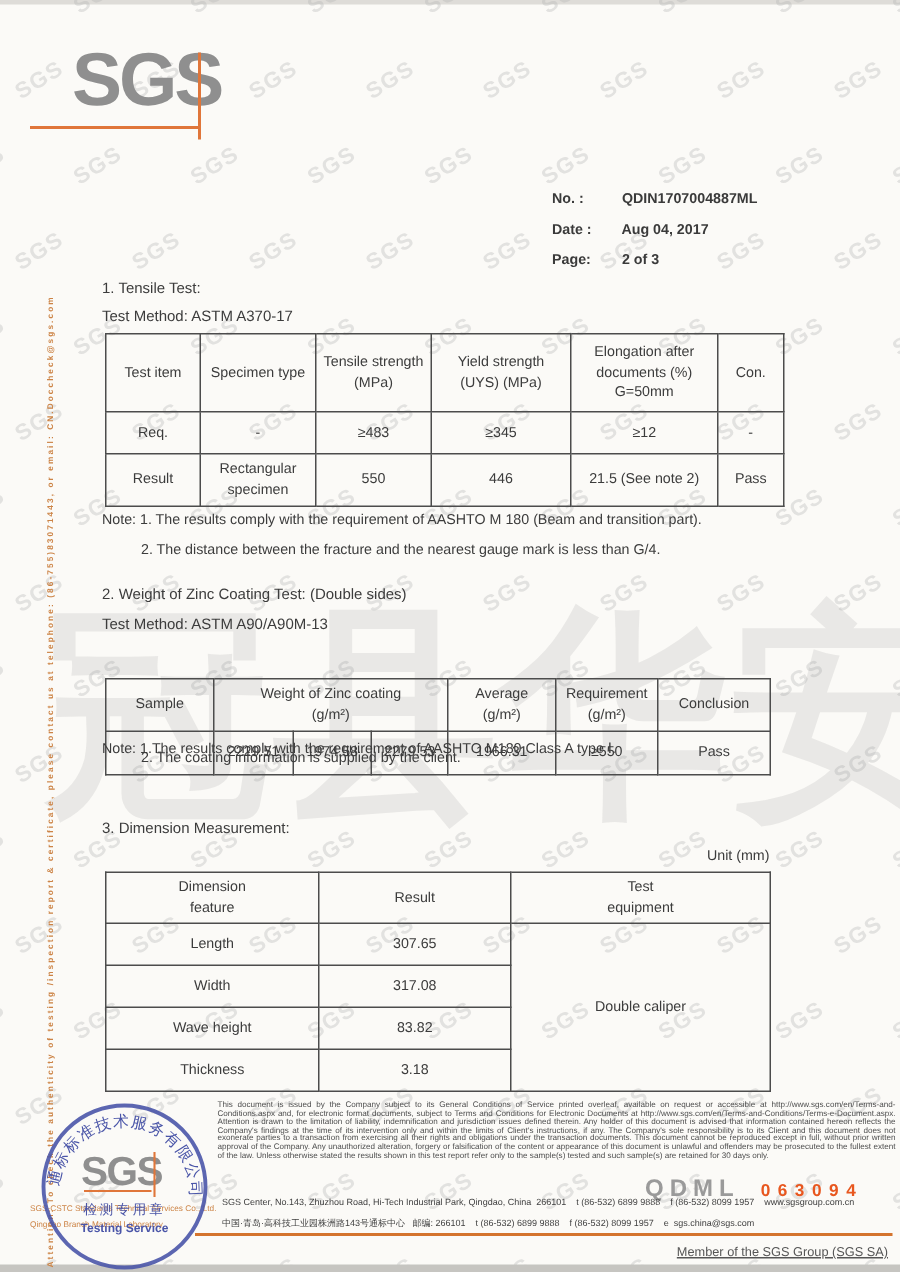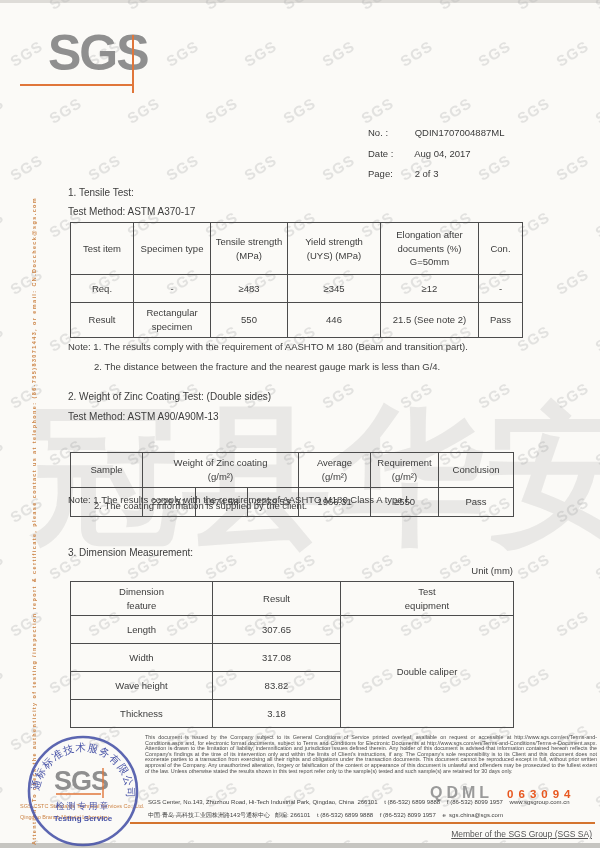--- a/index.html
+++ b/index.html
@@ -15,21 +15,21 @@
   
   .side-text{position:absolute;left:31px;top:845px;transform:rotate(-90deg);transform-origin:0 0;
              white-space:nowrap;font-size:5.5px;letter-spacing:1.4px;color:#cc8345;font-weight:bold;}
   
   .logo-text{position:absolute;left:48px;top:24px;font-size:50px;font-weight:bold;color:#8f8f8f;
              letter-spacing:-2px;line-height:58px;}
   .logo-hline{position:absolute;left:20px;top:84px;width:113px;height:2px;background:#e0763a;}
   .logo-vline{position:absolute;left:132px;top:35px;width:2px;height:58px;background:#e0763a;}
   .title{position:absolute;left:0;top:106px;width:530px;text-align:center;font-size:17px;
          font-weight:bold;letter-spacing:3px;color:#3a3a3a;}
-  .meta-row{position:absolute;left:368px;font-size:9.5px;font-weight:normal;color:#3a3a3a;}
+  .meta-row{position:absolute;left:368px;font-size:9.5px;font-weight:bold;color:#3a3a3a;}
   .meta-label{display:inline-block;width:44px;}
   
   .h-line{position:absolute;font-size:10px;color:#3c3c3c;}
   .note{position:absolute;font-size:9.5px;color:#3c3c3c;}
   .unit{position:absolute;left:70px;top:565px;width:443px;text-align:right;font-size:9.5px;}
   
   table.t{border-collapse:collapse;table-layout:fixed;position:absolute;background:transparent;}
   table.t td{border:1px solid #4c4c4c;text-align:center;vertical-align:middle;
              font-size:9.5px;color:#3c3c3c;white-space:pre-line;line-height:1.45;padding:0 2px;}
   

